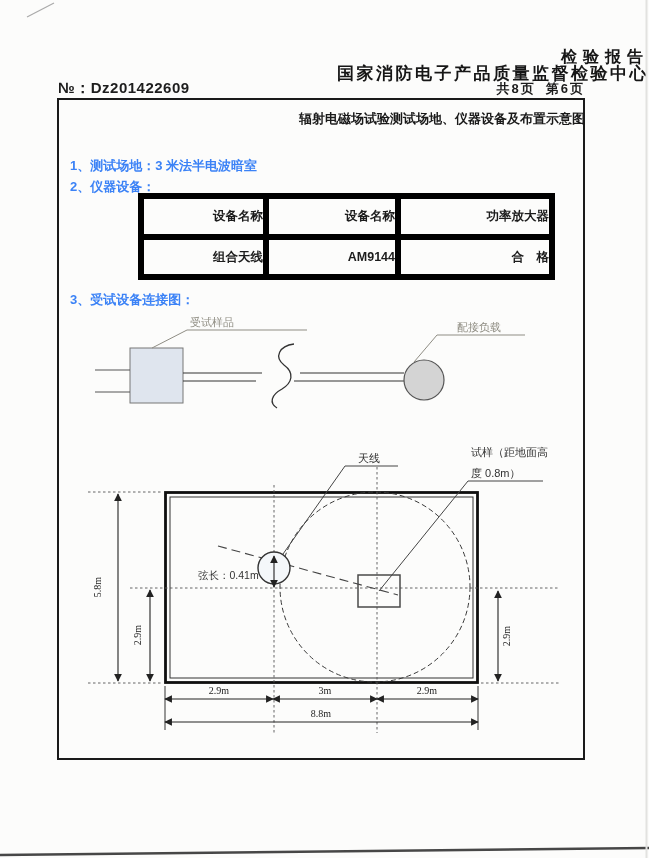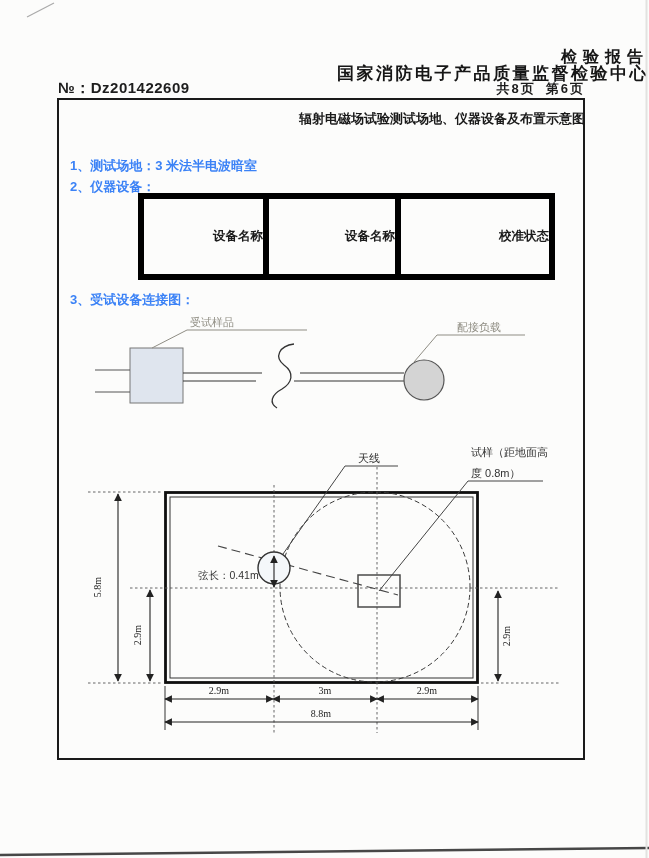--- a/index.html
+++ b/index.html
@@ -68,21 +68,26 @@
   <div class="abs box-title">辐射电磁场试验测试场地、仪器设备及布置示意图</div>
 
   <div class="abs sec sec1">1、测试场地：3 米法半电波暗室</div>
   <div class="abs sec sec2">2、仪器设备：</div>
 
   <table class="equip">
     <tbody>
         <tr>
       <th style="width:119px">设备名称</th>
       <th style="width:126px">设备名称</th>
-      <th style="width:148px">校准状态</th>
+      <th style="width:148px">功率放大器</th>
+    </tr>
+    <tr>
+      <td>组合天线</td>
+      <td>AM9144</td>
+      <td>合　格</td>
     </tr>
   </tbody>
     </table>
 
   <div class="abs sec sec3">3、受试设备连接图：</div>
 
   <svg class="svg-abs" style="left:57px;top:308px" width="528" height="115" viewBox="0 0 528 115">
 
     <rect x="73" y="40" width="53" height="55" fill="#dfe5ee" stroke="#777" stroke-width="1"></rect>
 

